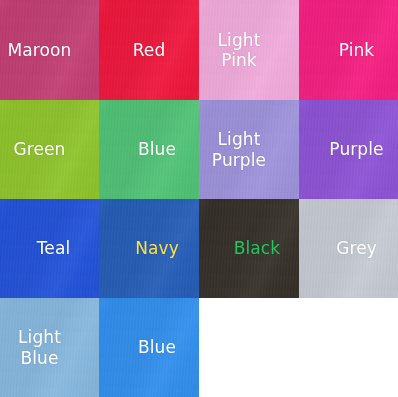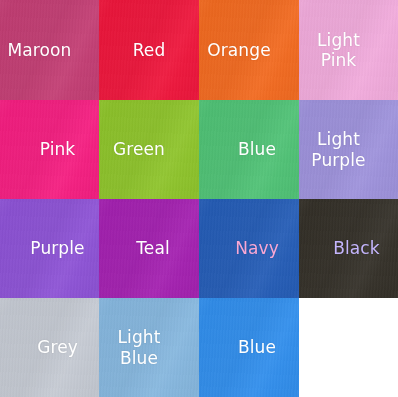--- a/index.html
+++ b/index.html
@@ -90,26 +90,20 @@
       <div class="sheen-b"></div>
       <div class="sheen-c"></div>
       <div class="swatch-label pos-left" style="color: rgb(255, 255, 255);">Maroon</div>
     </div>
     <div class="swatch" style="background: rgb(238, 17, 56);">
       <div class="sheen-a"></div>
       <div class="sheen-b"></div>
       <div class="sheen-c"></div>
       <div class="swatch-label" style="color: rgb(255, 255, 255); text-align: center;">Red</div>
     </div>
-    <div class="swatch" style="background: rgb(242, 103, 27);">
-      <div class="sheen-a"></div>
-      <div class="sheen-b"></div>
-      <div class="sheen-c"></div>
-      <div class="swatch-label pos-left" style="color: rgb(255, 255, 255);">Orange</div>
-    </div>
     <div class="swatch" style="background: rgb(241, 169, 219);">
       <div class="sheen-a"></div>
       <div class="sheen-b"></div>
       <div class="sheen-c"></div>
       <div class="swatch-label pos-left" style="color: rgb(255, 255, 255);">Light
 Pink</div>
     </div>
     <div class="swatch" style="background: rgb(245, 25, 126);">
       <div class="sheen-a"></div>
       <div class="sheen-b"></div>
@@ -134,37 +128,37 @@
       <div class="sheen-c"></div>
       <div class="swatch-label pos-left" style="color: rgb(255, 255, 255);">Light
 Purple</div>
     </div>
     <div class="swatch" style="background: rgb(139, 79, 213);">
       <div class="sheen-a"></div>
       <div class="sheen-b"></div>
       <div class="sheen-c"></div>
       <div class="swatch-label pos-right" style="color: rgb(255, 255, 255);">Purple</div>
     </div>
-    <div class="swatch" style="background: #a21caf; padding-left: 28px;">
+    <div class="swatch" style="background: #1d4ed8; padding-left: 28px;">
       <div class="sheen-a"></div>
       <div class="sheen-b"></div>
       <div class="sheen-c"></div>
       <div class="swatch-label pos-left" style="color: rgb(255, 255, 255);">Teal</div>
     </div>
     <div class="swatch" style="background: rgb(32, 89, 181);">
       <div class="sheen-a"></div>
       <div class="sheen-b"></div>
       <div class="sheen-c"></div>
-      <div class="swatch-label pos-right" style="color: #f9a8d4;">Navy</div>
+      <div class="swatch-label pos-right" style="color: #fde047;">Navy</div>
     </div>
     <div class="swatch" style="background: rgb(48, 44, 36);">
       <div class="sheen-a"></div>
       <div class="sheen-b"></div>
       <div class="sheen-c"></div>
-      <div class="swatch-label pos-right" style="color: #c4b5fd;">Black</div>
+      <div class="swatch-label pos-right" style="color: #22c55e;">Black</div>
     </div>
     <div class="swatch" style="background: rgb(196, 201, 210);">
       <div class="sheen-a"></div>
       <div class="sheen-b"></div>
       <div class="sheen-c"></div>
       <div class="swatch-label pos-right" style="color: rgb(255, 255, 255);">Grey</div>
     </div>
     <div class="swatch" style="background: rgb(132, 182, 222);">
       <div class="sheen-a"></div>
       <div class="sheen-b"></div>

